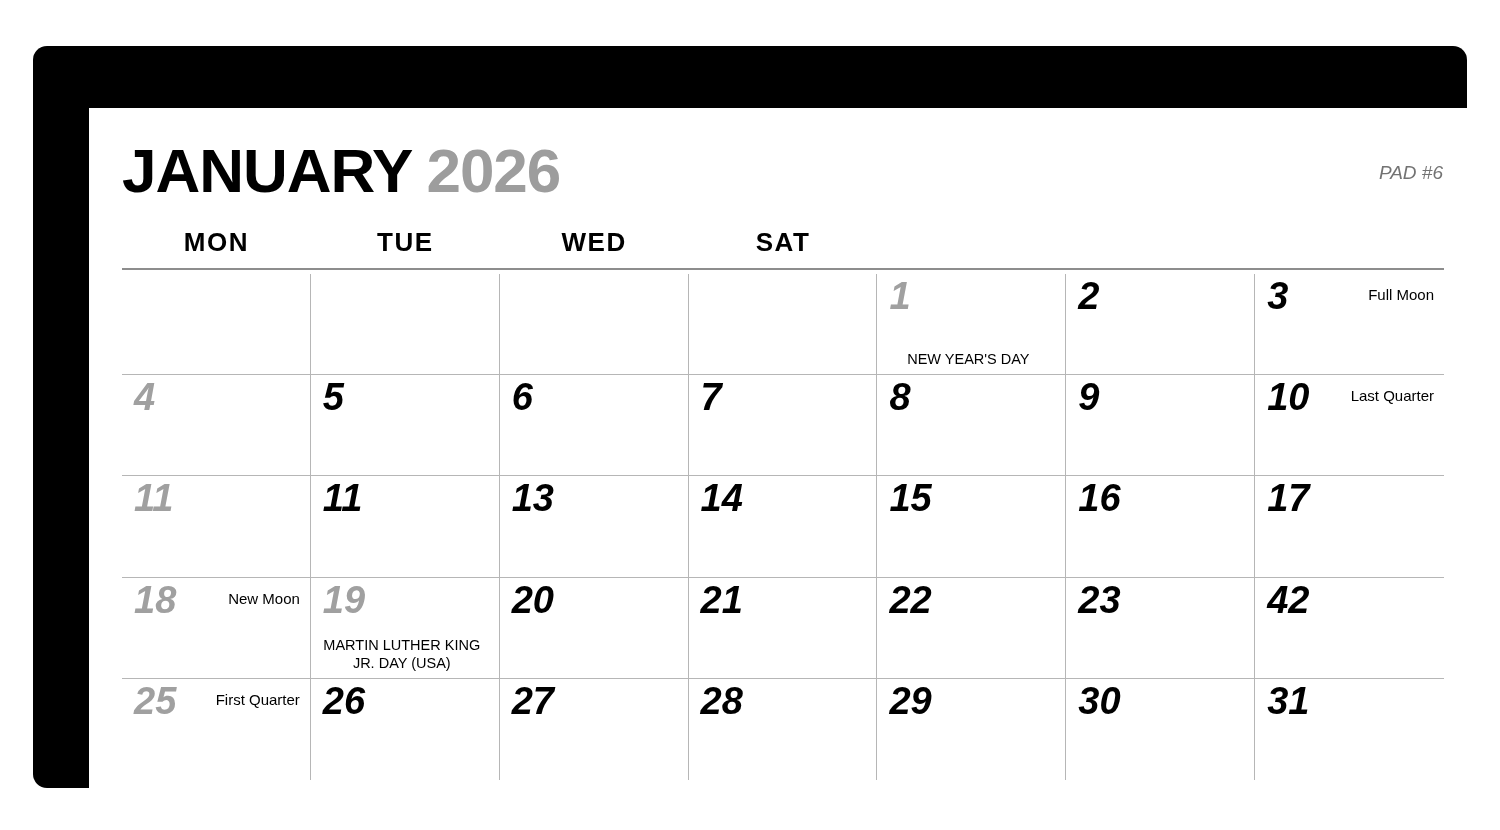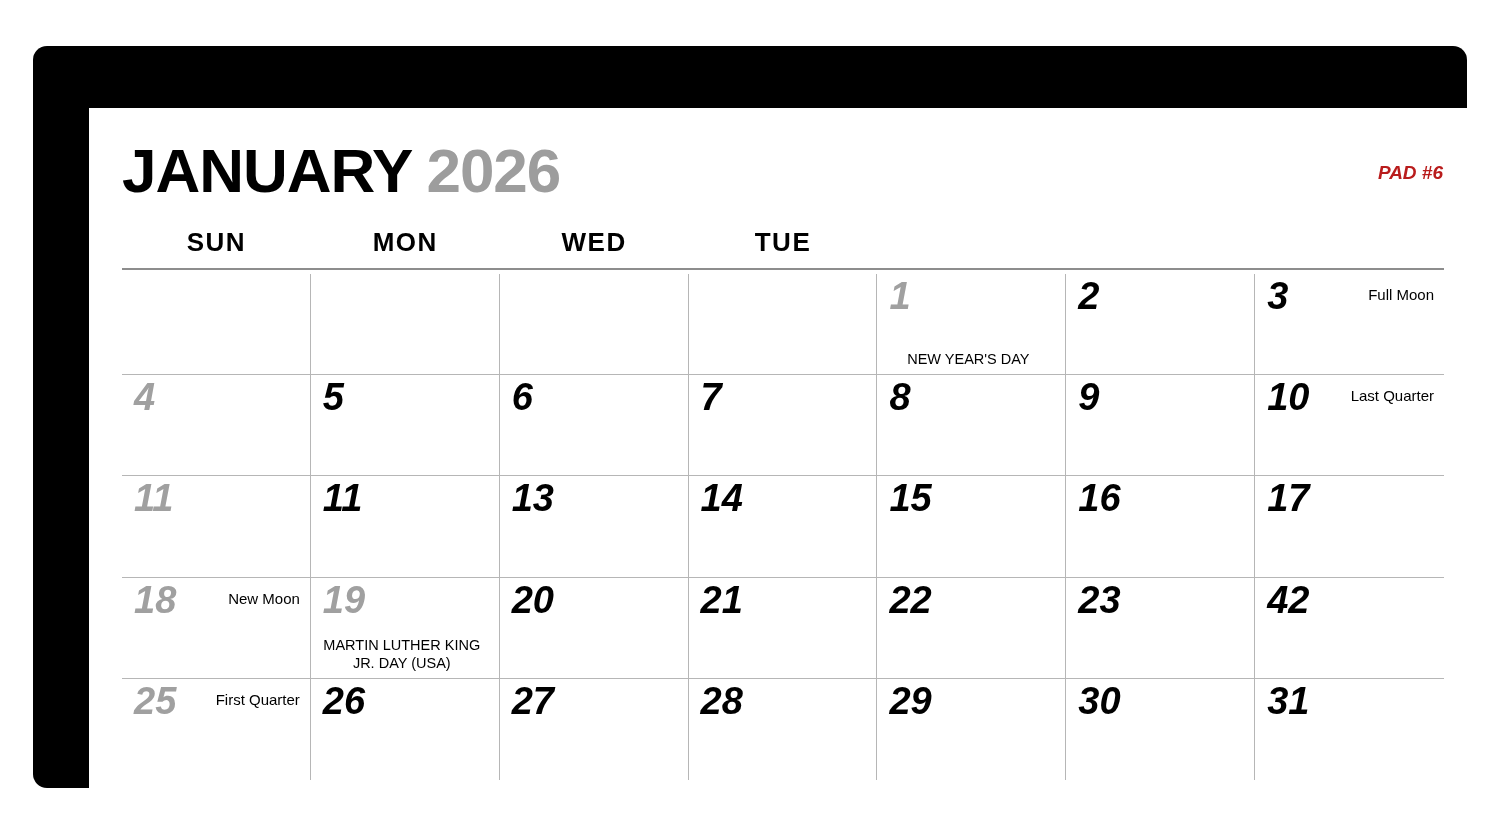--- a/index.html
+++ b/index.html
@@ -73,23 +73,23 @@
     color: #9d9d9d;
     margin-left: 14px;
   }
 
   .pad-number {
     position: absolute;
     right: 34px;
     top: 54px;
     font-family: "Liberation Sans", sans-serif;
     font-style: italic;
-    font-weight: bold;
+    font-weight: normal;
     font-size: 19px;
-    color: #b91c1c;
+    color: #737373;
   }
 
   
   .weekdays {
     position: absolute;
     left: 33px;
     top: 119px;
     width: 1322px;
     display: grid;
     grid-template-columns: repeat(7, 1fr);
@@ -179,24 +179,24 @@
     <div class="pad-inner">
 
       <div class="header">
         <div class="title">
           <span class="month">JANUARY</span><span class="year">2026</span>
         </div>
         <div class="pad-number">PAD #6</div>
       </div>
 
       <div class="weekdays">
-        <div class="weekday">SUN</div>
         <div class="weekday">MON</div>
+        <div class="weekday">TUE</div>
         <div class="weekday">WED</div>
-        <div class="weekday">TUE</div>
+        <div class="weekday">SAT</div>
       </div>
 
       <div class="grid" id="calendar-grid">
           <div class="cell col-0 row-0"></div>
           <div class="cell col-1 row-0"></div>
           <div class="cell col-2 row-0"></div>
           <div class="cell col-3 row-0"></div>
           <div class="cell col-4 row-0">
             <div class="daynum weekend">1</div>
             <div class="event">NEW YEAR'S DAY</div>

